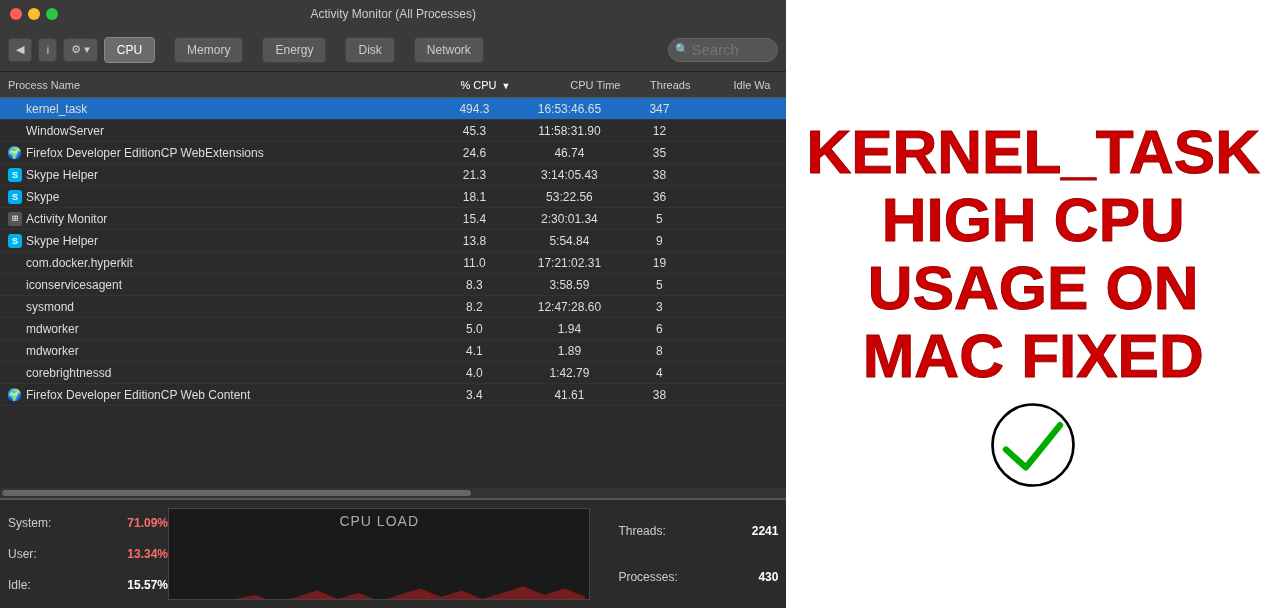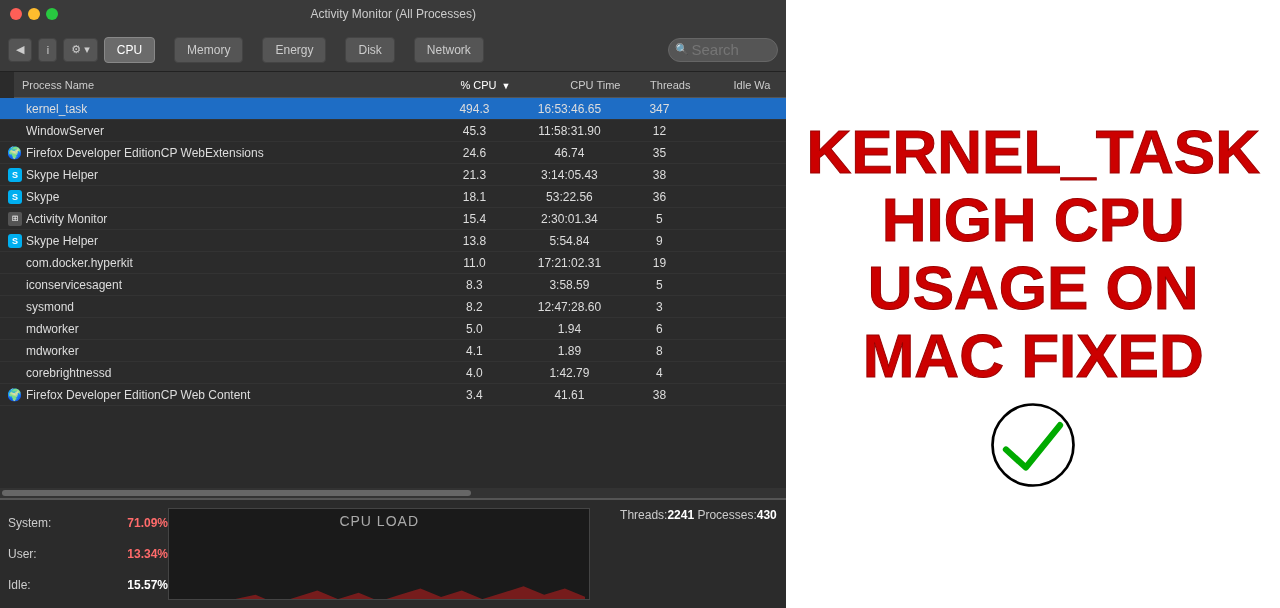--- a/index.html
+++ b/index.html
@@ -141,21 +141,20 @@
 
     .table-header {
       display: grid;
       grid-template-columns: 1fr 80px 110px 70px 80px;
       background: #3a3a3a;
       border-bottom: 1px solid #555;
       height: 26px;
       align-items: center;
       padding: 0 8px;
       flex-shrink: 0;
-      margin-left: 14px;
     }
 
     .col-header {
       font-size: 11px;
       color: #ccc;
       white-space: nowrap;
       overflow: hidden;
     }
 
     .col-header.right { text-align: right; padding-right: 8px; }
@@ -250,21 +249,21 @@
     }
 
     .chart-area {
       width: 100%;
       flex: 1;
       position: relative;
     }
 
     .stats-right {
       display: flex;
-      flex-direction: row;
+      flex-direction: column;
       justify-content: space-around;
       min-width: 160px;
       margin-left: 28px;
     }
 
     
     .right-panel {
       flex: 1;
       background: #fff;
       display: flex;

